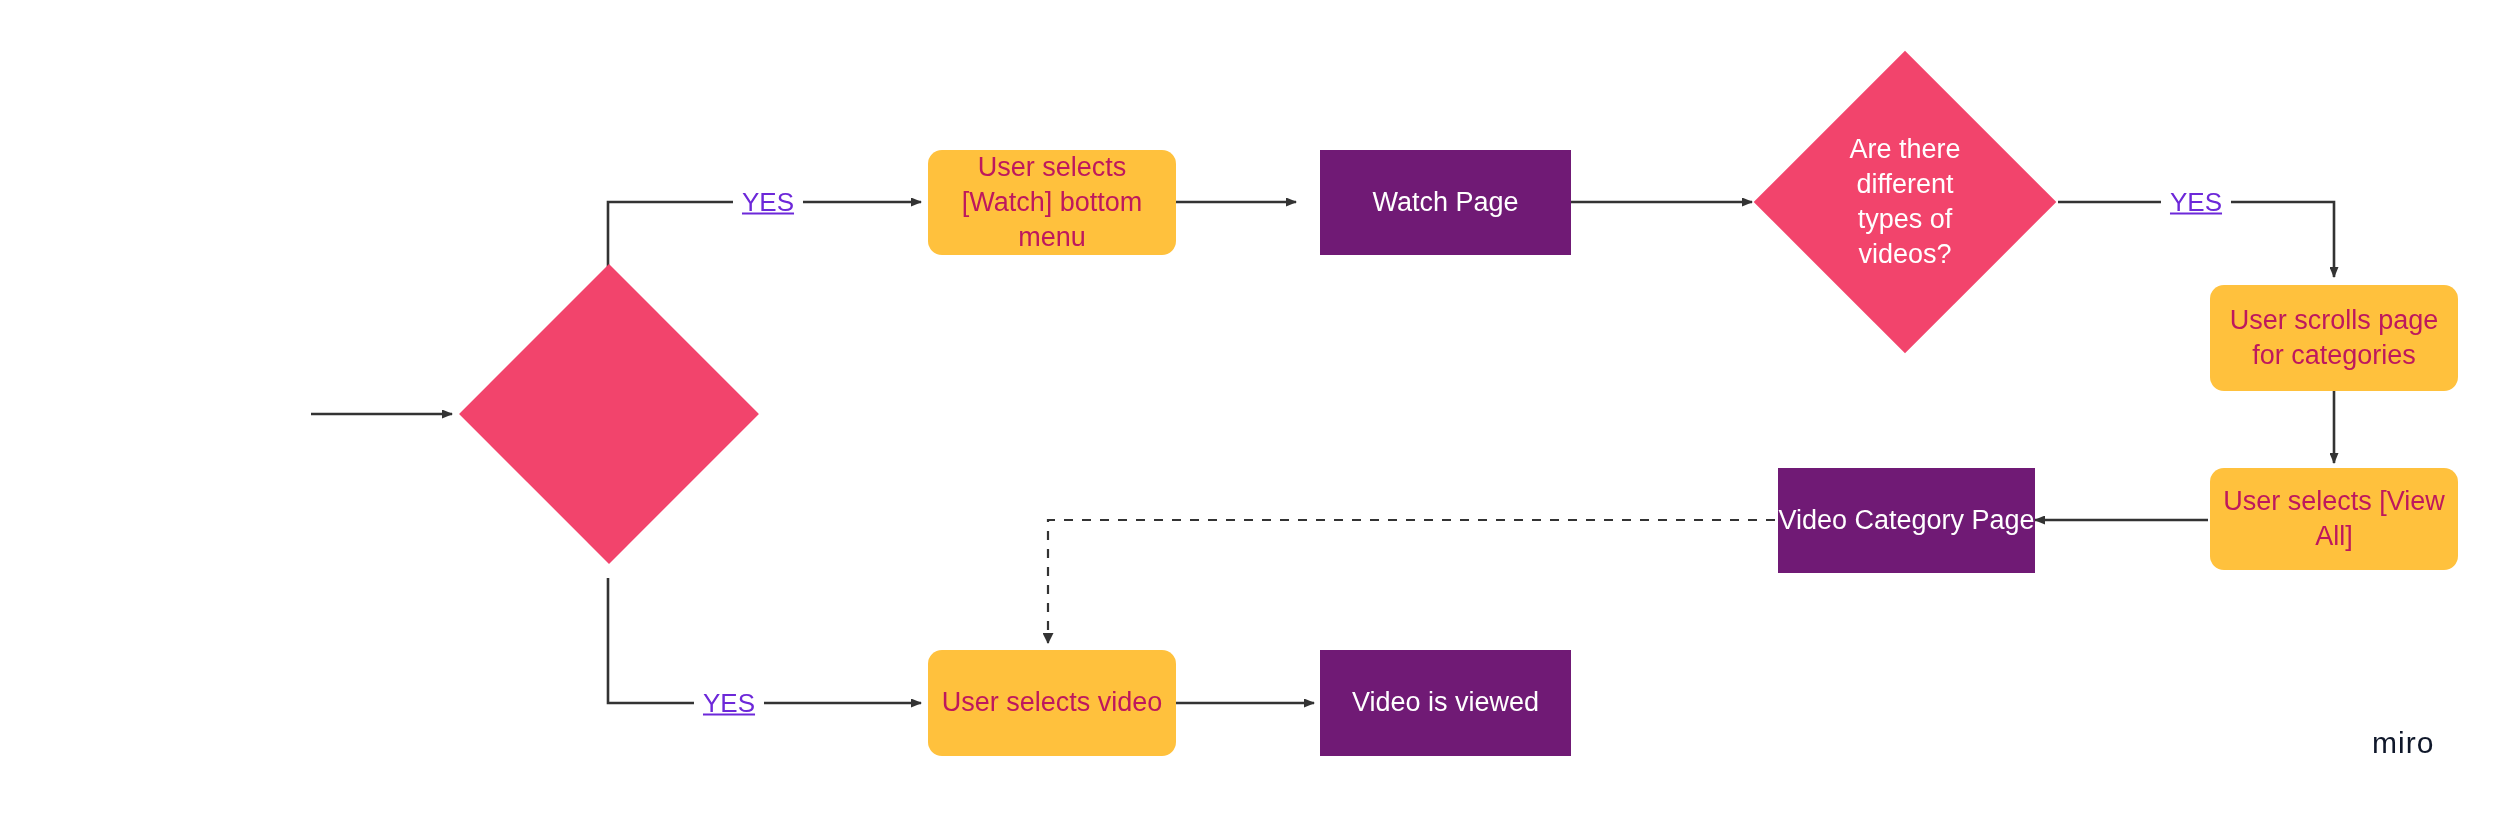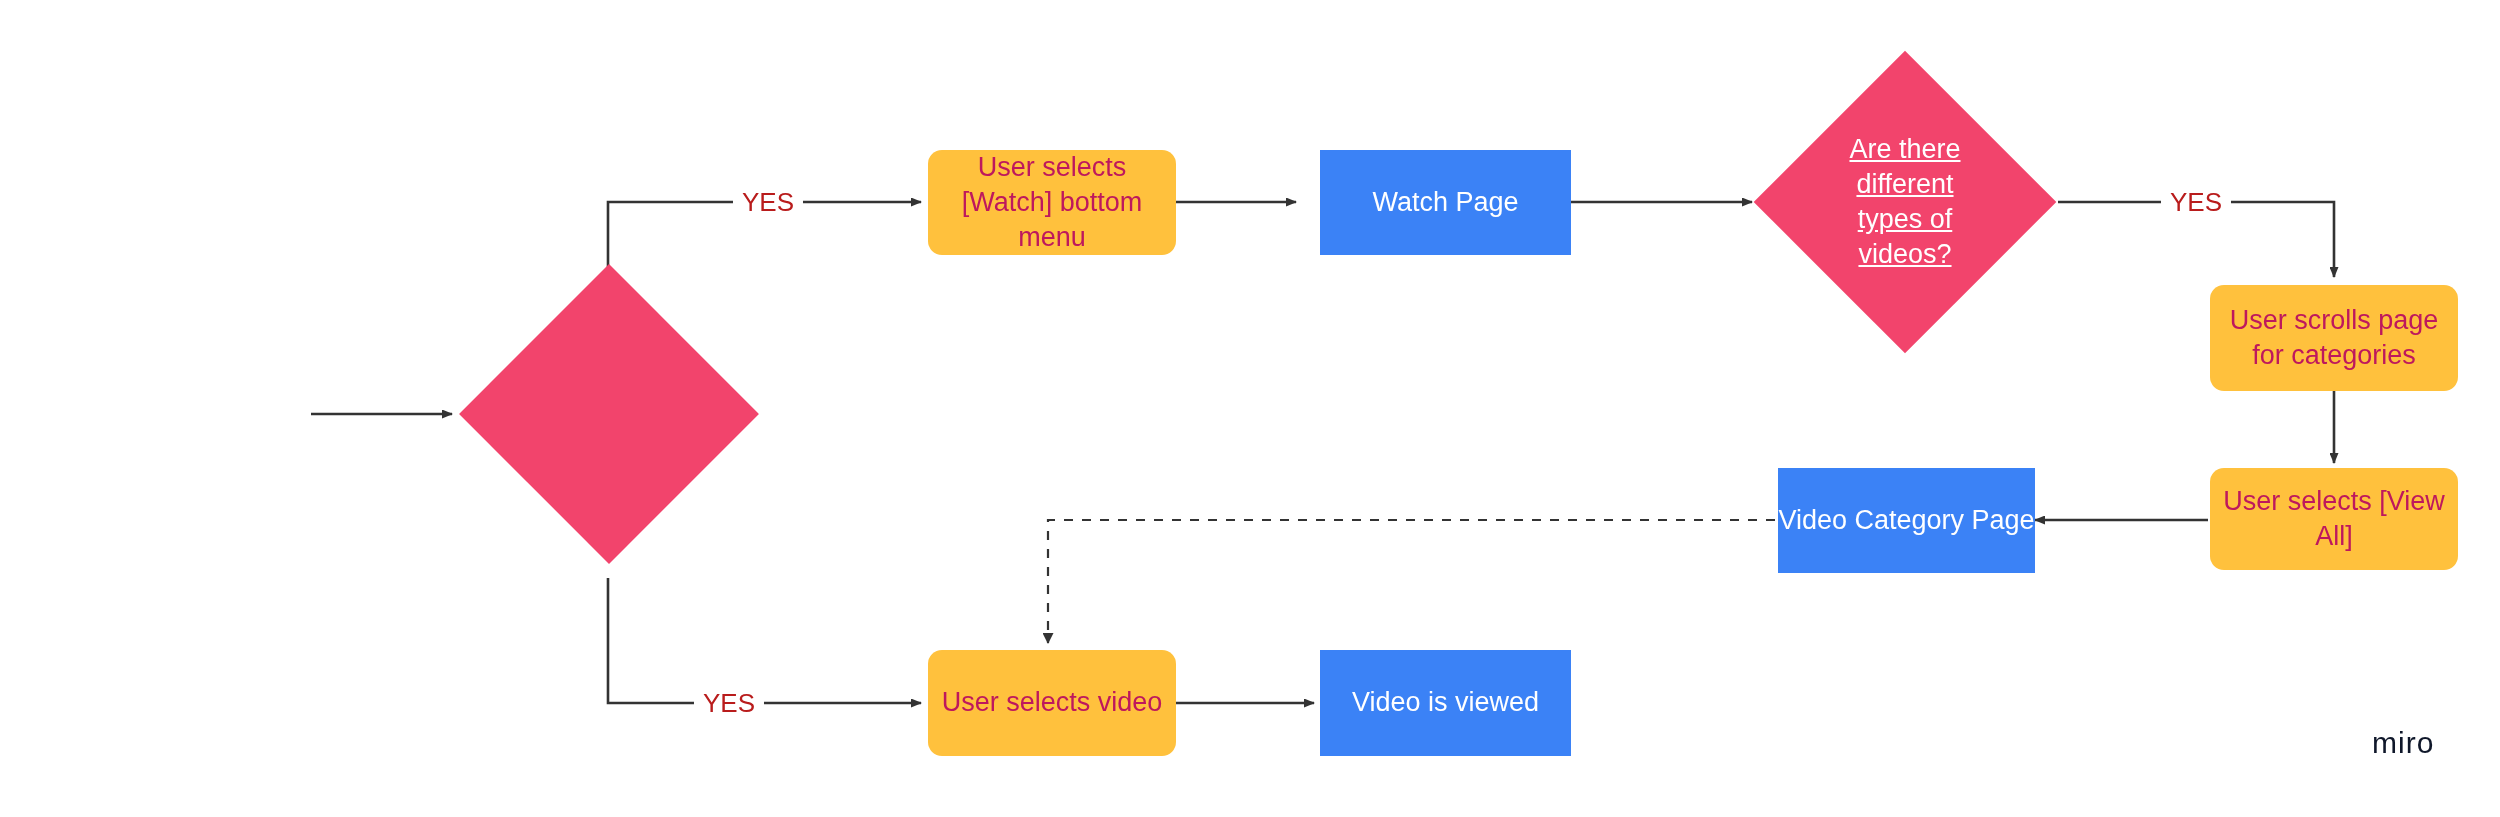--- a/index.html
+++ b/index.html
@@ -28,21 +28,21 @@
     position: absolute;
     box-sizing: border-box;
     display: flex;
     align-items: center;
     justify-content: center;
     text-align: center;
     line-height: 1.30;
     z-index: 3;
   }
   .node-rect {
-    background: #3b82f6;
+    background: #701a75;
     color: #ffffff;
     font-size: 27px;
   }
   .node-process {
     background: #ffc13d;
     color: #be185d;
     font-size: 27px;
     border-radius: 14px;
     padding: 0 12px;
   }
@@ -58,31 +58,31 @@
     width: 100%;
     height: 100%;
     background: #f2446c;
     transform: rotate(45deg);
     z-index: 1;
   }
   .diamond-label {
     position: relative;
     z-index: 2;
     width: 64%;
-    text-decoration: underline;
   }
   .edge-label {
     position: absolute;
     font-size: 26px;
-    color: #b91c1c;
+    color: #6d28d9;
     background: #ffffff;
     padding: 0 9px;
     z-index: 4;
     white-space: nowrap;
     transform: translate(-50%, -50%);
+    text-decoration: underline;
   }
   .watermark {
     position: absolute;
     font-size: 30px;
     color: #0f172a;
     letter-spacing: 1px;
     z-index: 5;
     font-family: "Liberation Sans", sans-serif;
   }
 </style>

